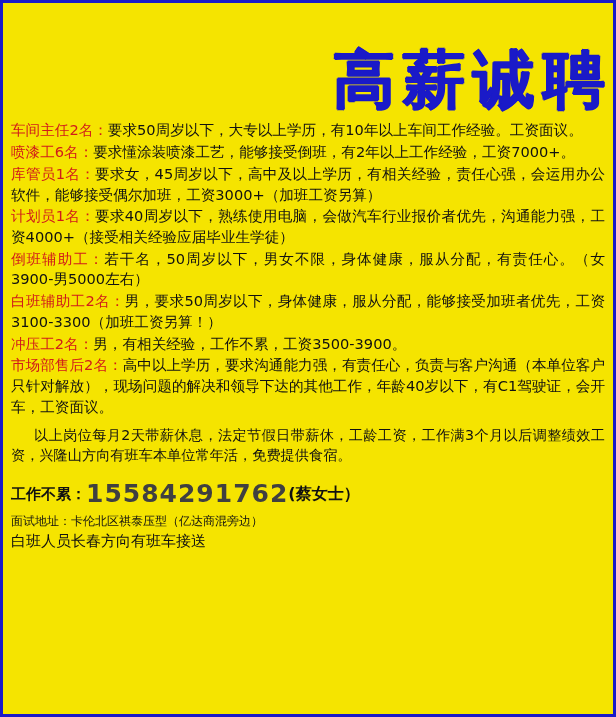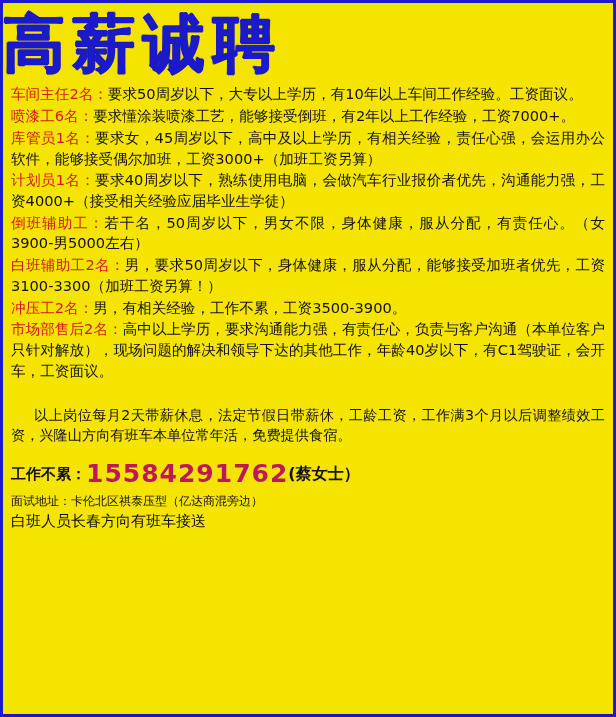--- a/index.html
+++ b/index.html
@@ -16,21 +16,22 @@
     position: relative;
     width: 616px;
     height: 717px;
     background: #f5e400;
     border: 3px solid #1a1ac8;
     box-sizing: border-box;
     overflow: hidden;
   }
   .title-band {
     padding: 6px 0 2px 0;
-    text-align: left;
+    text-align: right;
+    margin-top: 36px;
   }
   .title {
     font-family: "DejaVu Serif", "Liberation Serif", serif;
     font-size: 62px;
     font-weight: bold;
     color: #1a1ac8;
     letter-spacing: 8px;
     line-height: 1.12;
     text-shadow:
       1px 0 0 #1a1ac8,
@@ -55,21 +56,21 @@
     font-weight: normal;
   }
   .job .desc {
     color: #111111;
   }
   .notes {
     font-size: 14.2px;
     line-height: 1.45;
     color: #111111;
     text-align: justify;
-    margin-top: 23px;
+    margin-top: 7px;
     margin-bottom: 2px;
   }
   .notes .indent {
     display: inline-block;
     width: 1.6em;
   }
   .contact-block {
     margin-top: 9px;
     font-size: 15px;
     line-height: 1.5;
@@ -81,21 +82,21 @@
   }
   .contact-label {
     font-weight: bold;
     font-size: 15px;
   }
   .phone {
     font-family: "DejaVu Sans", "Liberation Sans", sans-serif;
     font-weight: bold;
     font-size: 25px;
     letter-spacing: 1px;
-    color: #be185d;
+    color: #404040;
     vertical-align: -3px;
   }
   .phone-suffix {
     font-size: 16px;
     font-weight: bold;
   }
   .center-row {
     text-align: left;
     font-size: 15px;
     line-height: 1.5;

